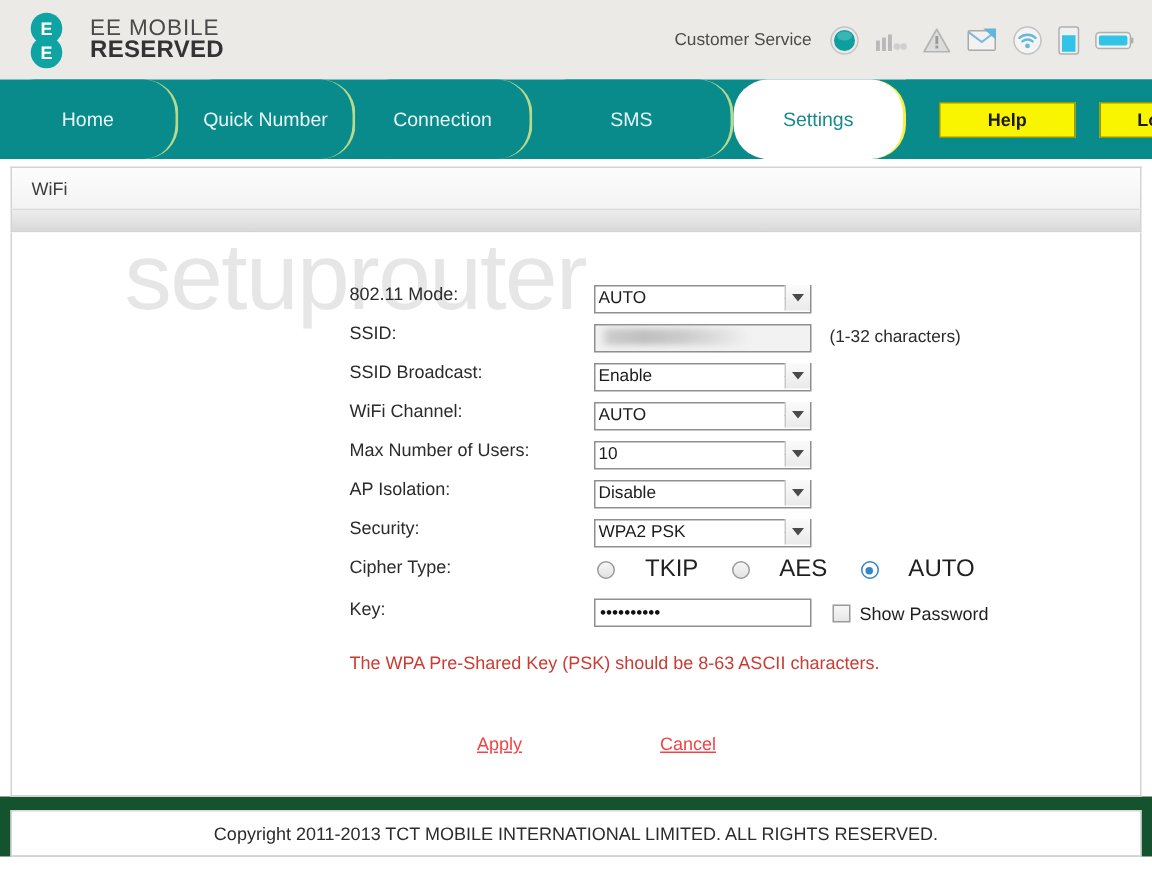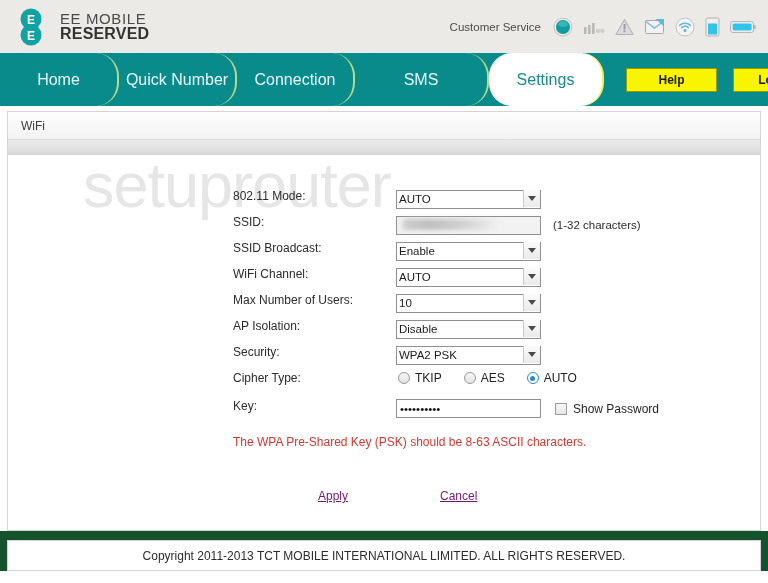--- a/index.html
+++ b/index.html
@@ -53,21 +53,21 @@
     display: flex;
     align-items: stretch;
     position: relative;
   }
   .tab {
     flex: 0 0 auto;
     display: flex;
     align-items: center;
     justify-content: center;
     color: #eaf7f7;
-    font-size: 16px;
+    font-size: 13px;
     background: #098b8c;
     border-right: 2px solid #b9d98b;
     cursor: pointer;
     user-select: none;
     border-radius: 23px;
   }
   .tab.t-home      { width: 119px; }
   .tab.t-quick     { width: 118px; }
   .tab.t-conn      { width: 118px; }
   .tab.t-sms       { width: 134px; }
@@ -239,23 +239,23 @@
     font-size: 11.5px;
     color: #2b2b2b;
     margin-left: 12px;
     white-space: nowrap;
   }
 
   .radios { display:flex; align-items:center; gap: 0px; }
   .radio-item {
     display: flex;
     align-items: center;
-    gap: 5px;
+    gap: 20px;
     margin-right: 22px;
-    font-size: 12px;
+    font-size: 16px;
     color: #1f1f1f;
     cursor: pointer;
   }
   .radio-item:first-child { margin-left: 2px; }
   .rdo {
     width: 12px; height: 12px;
     border-radius: 50%;
     border: 1px solid #9a9a9a;
     background: linear-gradient(to bottom,#f6f6f6,#e3e3e3);
     position: relative;
@@ -292,21 +292,21 @@
   }
 
   .actions {
     margin-top: 40px;
     margin-left: 85px;
     display: flex;
     gap: 0;
   }
   .link-btn {
     font-size: 12px;
-    color: #701a75;
+    color: #ef4444;
     text-decoration: underline;
     cursor: pointer;
     background: none;
     border: none;
     font-family: "Liberation Sans", sans-serif;
     padding: 0;
   }
   .link-btn.cancel { margin-left: 92px; }
 
   

